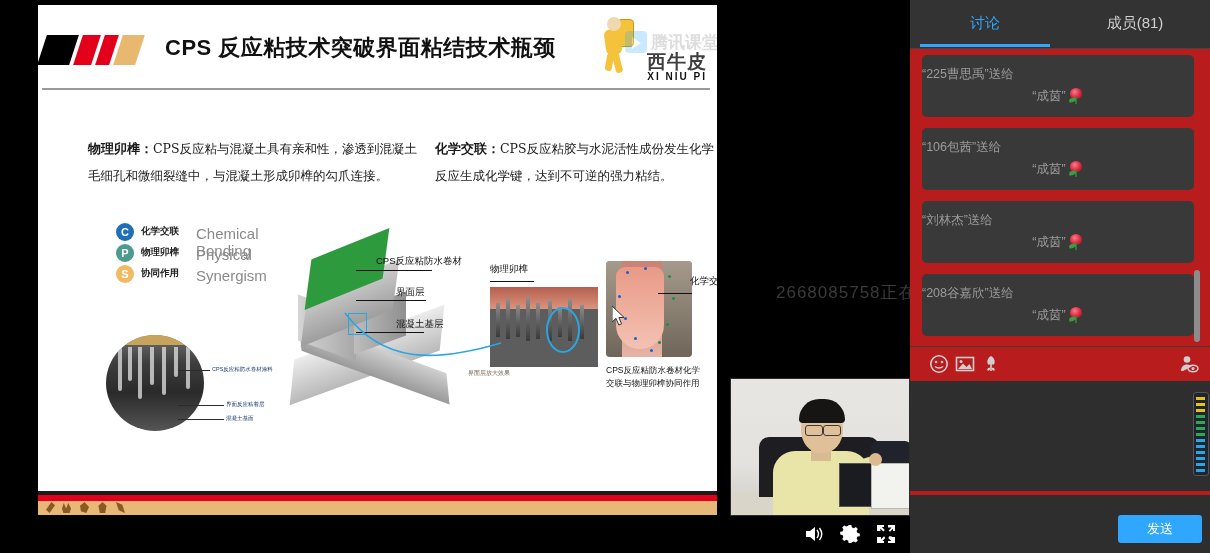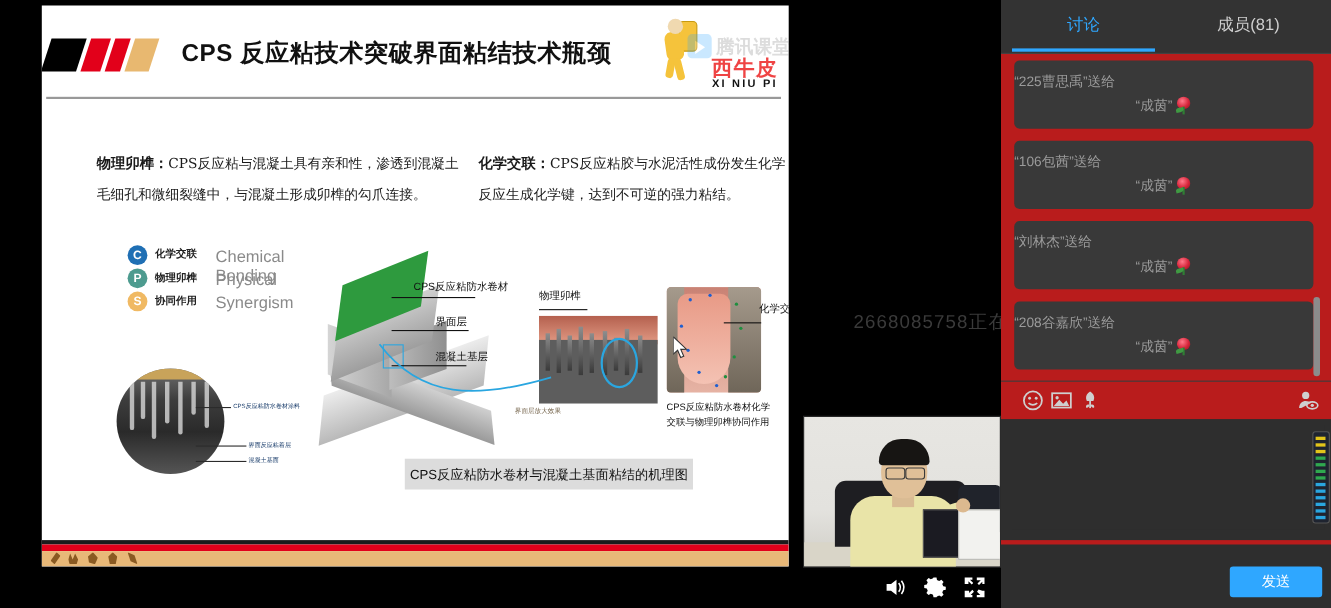--- a/index.html
+++ b/index.html
@@ -28,21 +28,21 @@
   .logo-mascot{position:absolute;left:8px;top:2px;width:34px;height:60px;}
   .mascot-body{position:absolute;left:8px;top:12px;width:16px;height:26px;background:#f5c33b;border-radius:6px;transform:rotate(-8deg);}
   .mascot-head{position:absolute;left:10px;top:0px;width:14px;height:14px;background:#f0d9b0;border-radius:50%;}
   .mascot-leg{position:absolute;left:9px;top:36px;width:7px;height:18px;background:#f5c33b;border-radius:3px;transform:rotate(10deg);}
   .mascot-leg2{position:absolute;left:17px;top:36px;width:7px;height:20px;background:#f5c33b;border-radius:3px;transform:rotate(-14deg);}
   .mascot-board{position:absolute;left:20px;top:2px;width:15px;height:26px;background:#f5c33b;border:1px solid #c79a12;border-radius:4px;}
   .logo-wm{position:absolute;left:36px;top:8px;width:86px;height:38px;opacity:.25;}
   .wm-sq{position:absolute;left:0;top:8px;width:22px;height:22px;background:#2fa7ff;border-radius:4px;}
   .wm-tri{position:absolute;left:7px;top:14px;width:0;height:0;border-left:9px solid #fff;border-top:6px solid transparent;border-bottom:6px solid transparent;}
   .wm-txt{position:absolute;left:26px;top:8px;font-size:17px;color:#777;font-weight:bold;white-space:nowrap;}
-  .logo-cn{position:absolute;right:2px;top:34px;font-size:19px;font-weight:bold;color:#ef4444;letter-spacing:1px;}
+  .logo-cn{position:absolute;right:2px;top:34px;font-size:19px;font-weight:bold;color:#404040;letter-spacing:1px;}
   .logo-en{position:absolute;right:2px;top:56px;font-size:10px;font-weight:bold;color:#111;letter-spacing:2px;}
 
   
   .para{position:absolute;font-size:12.5px;color:#1a1a1a;line-height:27px;font-family:"DejaVu Serif","Liberation Serif",serif;}
   .para b{font-family:"DejaVu Sans","Liberation Sans",sans-serif;font-size:13px;}
   .para-left{left:50px;top:130px;width:340px;}
   .para-right{left:397px;top:130px;width:290px;}
 
   
   .cps{position:absolute;left:78px;top:218px;width:190px;height:62px;}
@@ -304,21 +304,20 @@
       </div>
       <div class="lead" style="left:620px;top:288px;width:34px;"></div>
       <div class="lbl" style="left:652px;top:270px;">化学交联</div>
       <div class="lbl" style="left:568px;top:360px;font-size:8.5px;">CPS反应粘防水卷材化学</div>
       <div class="lbl" style="left:568px;top:373px;font-size:8.5px;">交联与物理卯榫协同作用</div>
 
       <svg class="conn" viewBox="0 0 160 60">
         <path d="M2 8 C 40 58, 90 58, 158 38" stroke="#2aa6e0" stroke-width="1.6" fill="none"></path>
       </svg>
 
-      <div class="caption">CPS反应粘防水卷材与混凝土基面粘结的机理图</div>
 
       <div class="strip">
         <div class="strip-k"></div>
           <div class="strip-r"></div>
           <div class="strip-o"></div>
         <i class="glyph g1" style="left:8px;"></i>
         <i class="glyph g2" style="left:24px;"></i>
         <i class="glyph g3" style="left:42px;"></i>
         <i class="glyph g4" style="left:60px;"></i>
         <i class="glyph g5" style="left:78px;"></i>

